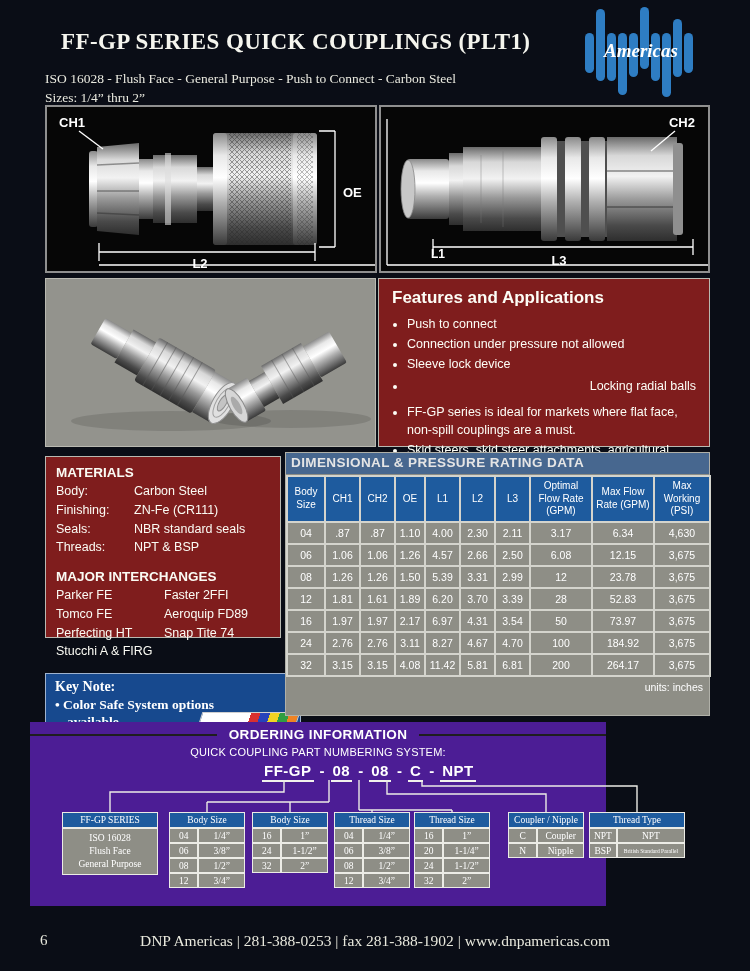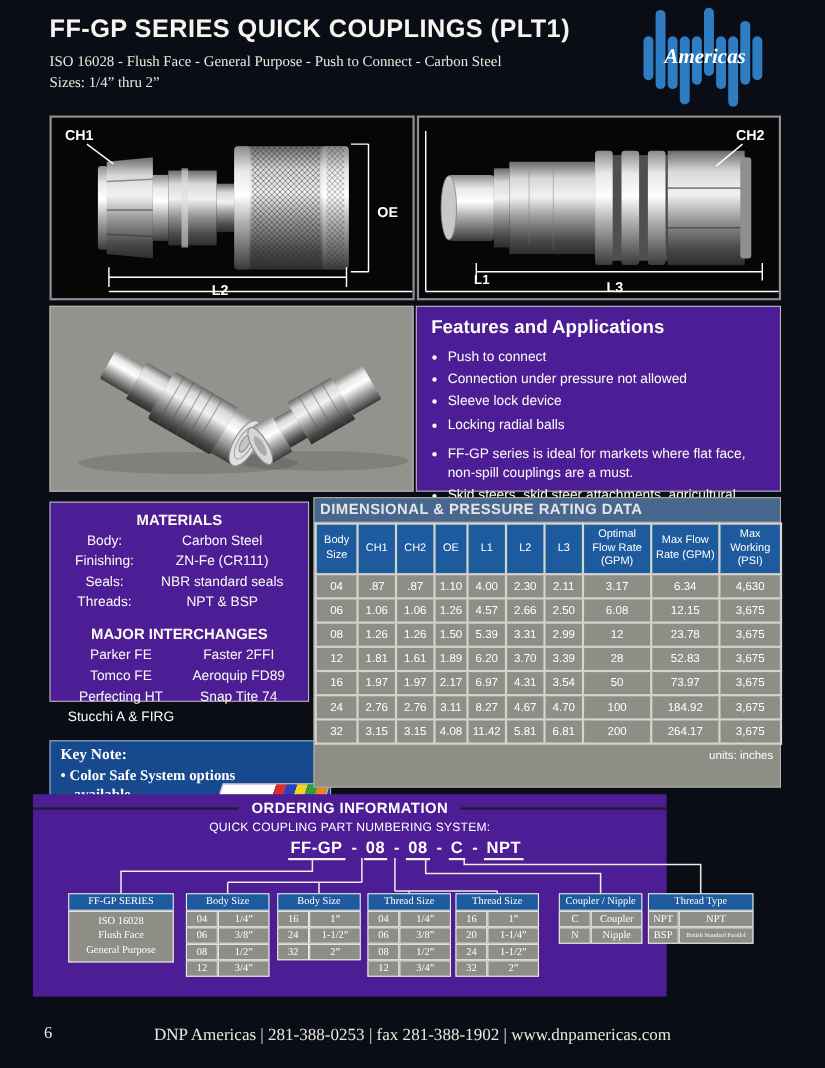--- a/index.html
+++ b/index.html
@@ -7,48 +7,48 @@
     width:750px;height:971px;position:relative;overflow:hidden;
     background:#0a0d16;
     font-family:"Liberation Sans", sans-serif;
     -webkit-font-smoothing:antialiased;
   }
   .abs{position:absolute;box-sizing:border-box;}
 
   
   .hdr{left:45px;top:13px;width:530px;color:#f2f2ea;}
   .hdr h1{
-    margin:0;font-family:Liberation Sans, sans-serif;font-weight:bold;
+    margin:16px;font-family:Liberation Serif, serif;font-weight:bold;
     font-size:23px;letter-spacing:.4px;color:#f5f5ee;
   }
   .hdr .sub{font-family:"Liberation Serif",serif;font-size:13.5px;margin-top:8px;color:#e9e9df;}
   .hdr .sizes{font-family:"Liberation Serif",serif;font-size:13.5px;margin-top:3px;color:#e9e9df;}
   .logo{left:583px;top:5px;width:116px;height:94px;}
   .logo svg{display:block;}
 
   
   .diagram{background:#060606;border:2px solid #8f8f8f;}
   .panelL{left:45px;top:105px;width:332px;height:168px;}
   .panelR{left:379px;top:105px;width:331px;height:168px;}
   .dim-text{fill:#ffffff;font-family:"Liberation Sans",sans-serif;font-weight:bold;font-size:13px;}
   .dim-line{stroke:#ffffff;stroke-width:1.3;fill:none;}
   .l1-label{left:431px;top:247px;color:#fff;font-weight:bold;font-size:12px;}
 
   
-  .gray-panel{background:#4c1d95;border:1px solid #b9b9b1;}
+  .gray-panel{background:#7f1d1d;border:1px solid #b9b9b1;}
   .photos{left:45px;top:278px;width:331px;height:169px;background:#93938d;}
   .features{left:378px;top:278px;width:332px;height:169px;padding:9px 13px;color:#fdfdf6;}
   .features h2{margin:0 0 8px 0;font-size:17px;color:#fdfdf6;}
   .features ul{margin:0;padding:0 0 0 15px;font-size:12.5px;line-height:1.42;}
   .features li{margin:0 0 2px 0;}
-  .features li:nth-child(4){margin-top:5px;}
+  .features li:nth-child(4){margin-top:5px;text-align:right;}
   .features li:nth-child(5){margin-top:8px;}
 
   
-  .materials{left:45px;top:456px;width:236px;height:182px;padding:8px 10px;color:#fbfbf4;text-align:center;}
+  .materials{left:45px;top:456px;width:236px;height:182px;padding:8px 10px;color:#fbfbf4;}
   .materials .sec-title{font-size:13.5px;font-weight:bold;margin-bottom:2px;}
   .mat-grid{display:grid;grid-template-columns:78px auto;font-size:12.5px;line-height:1.5;}
   .int-grid{display:grid;grid-template-columns:108px auto;font-size:12.5px;line-height:1.5;}
   .materials .gap{height:12px;}
 
   
   .keynote{left:45px;top:673px;width:236px;height:71px;background:#17498e;border:1px solid #9fb3cf;
     padding:5px 9px;color:#fff;font-family:"Liberation Serif",serif;position:absolute;}
   .keynote .kn-title{font-weight:bold;font-size:14px;}
   .keynote .kn-bullet{font-weight:bold;font-size:13.5px;width:190px;margin-top:2px;line-height:1.25;

